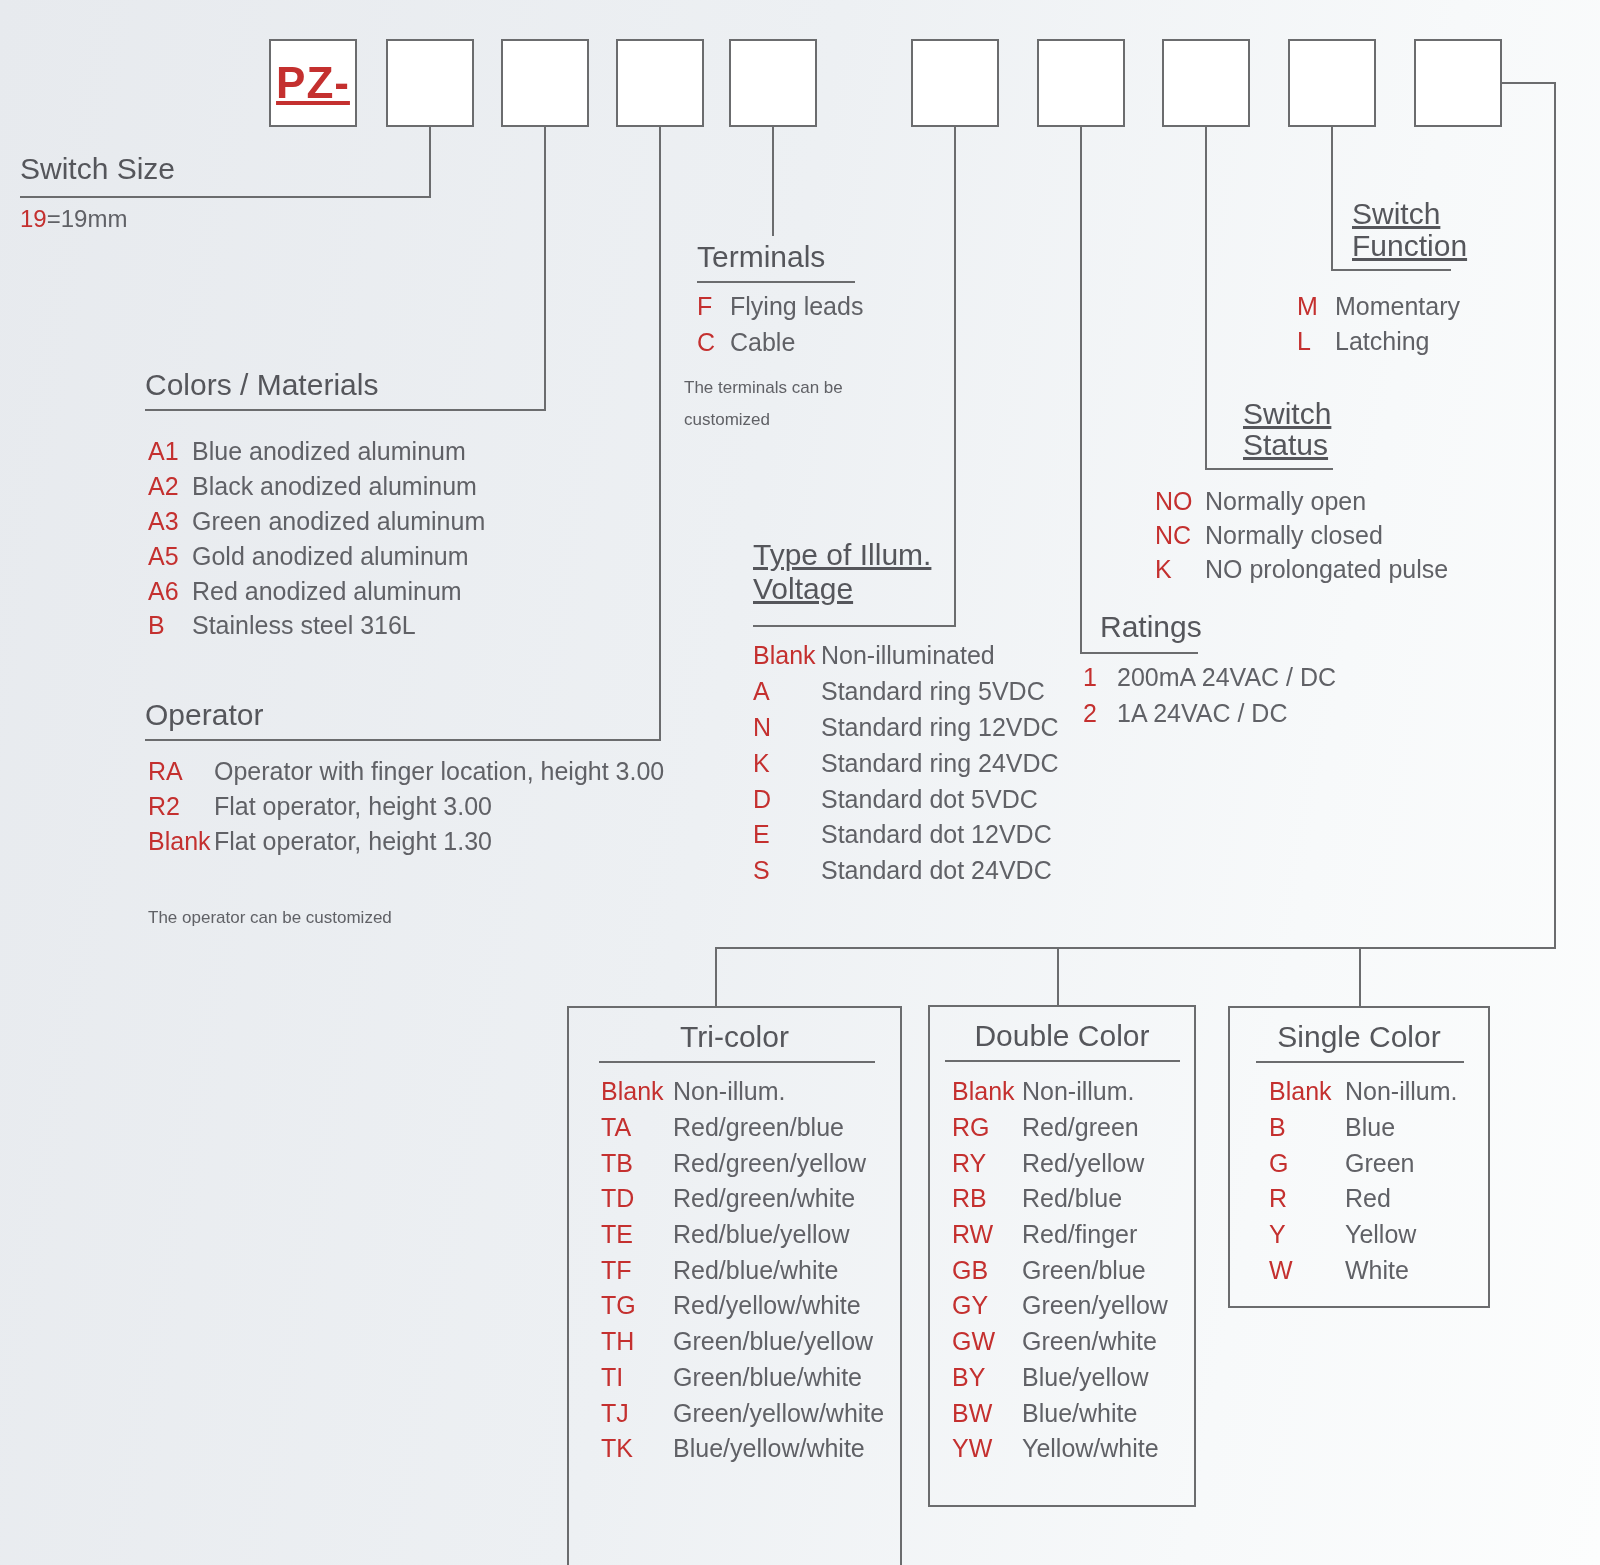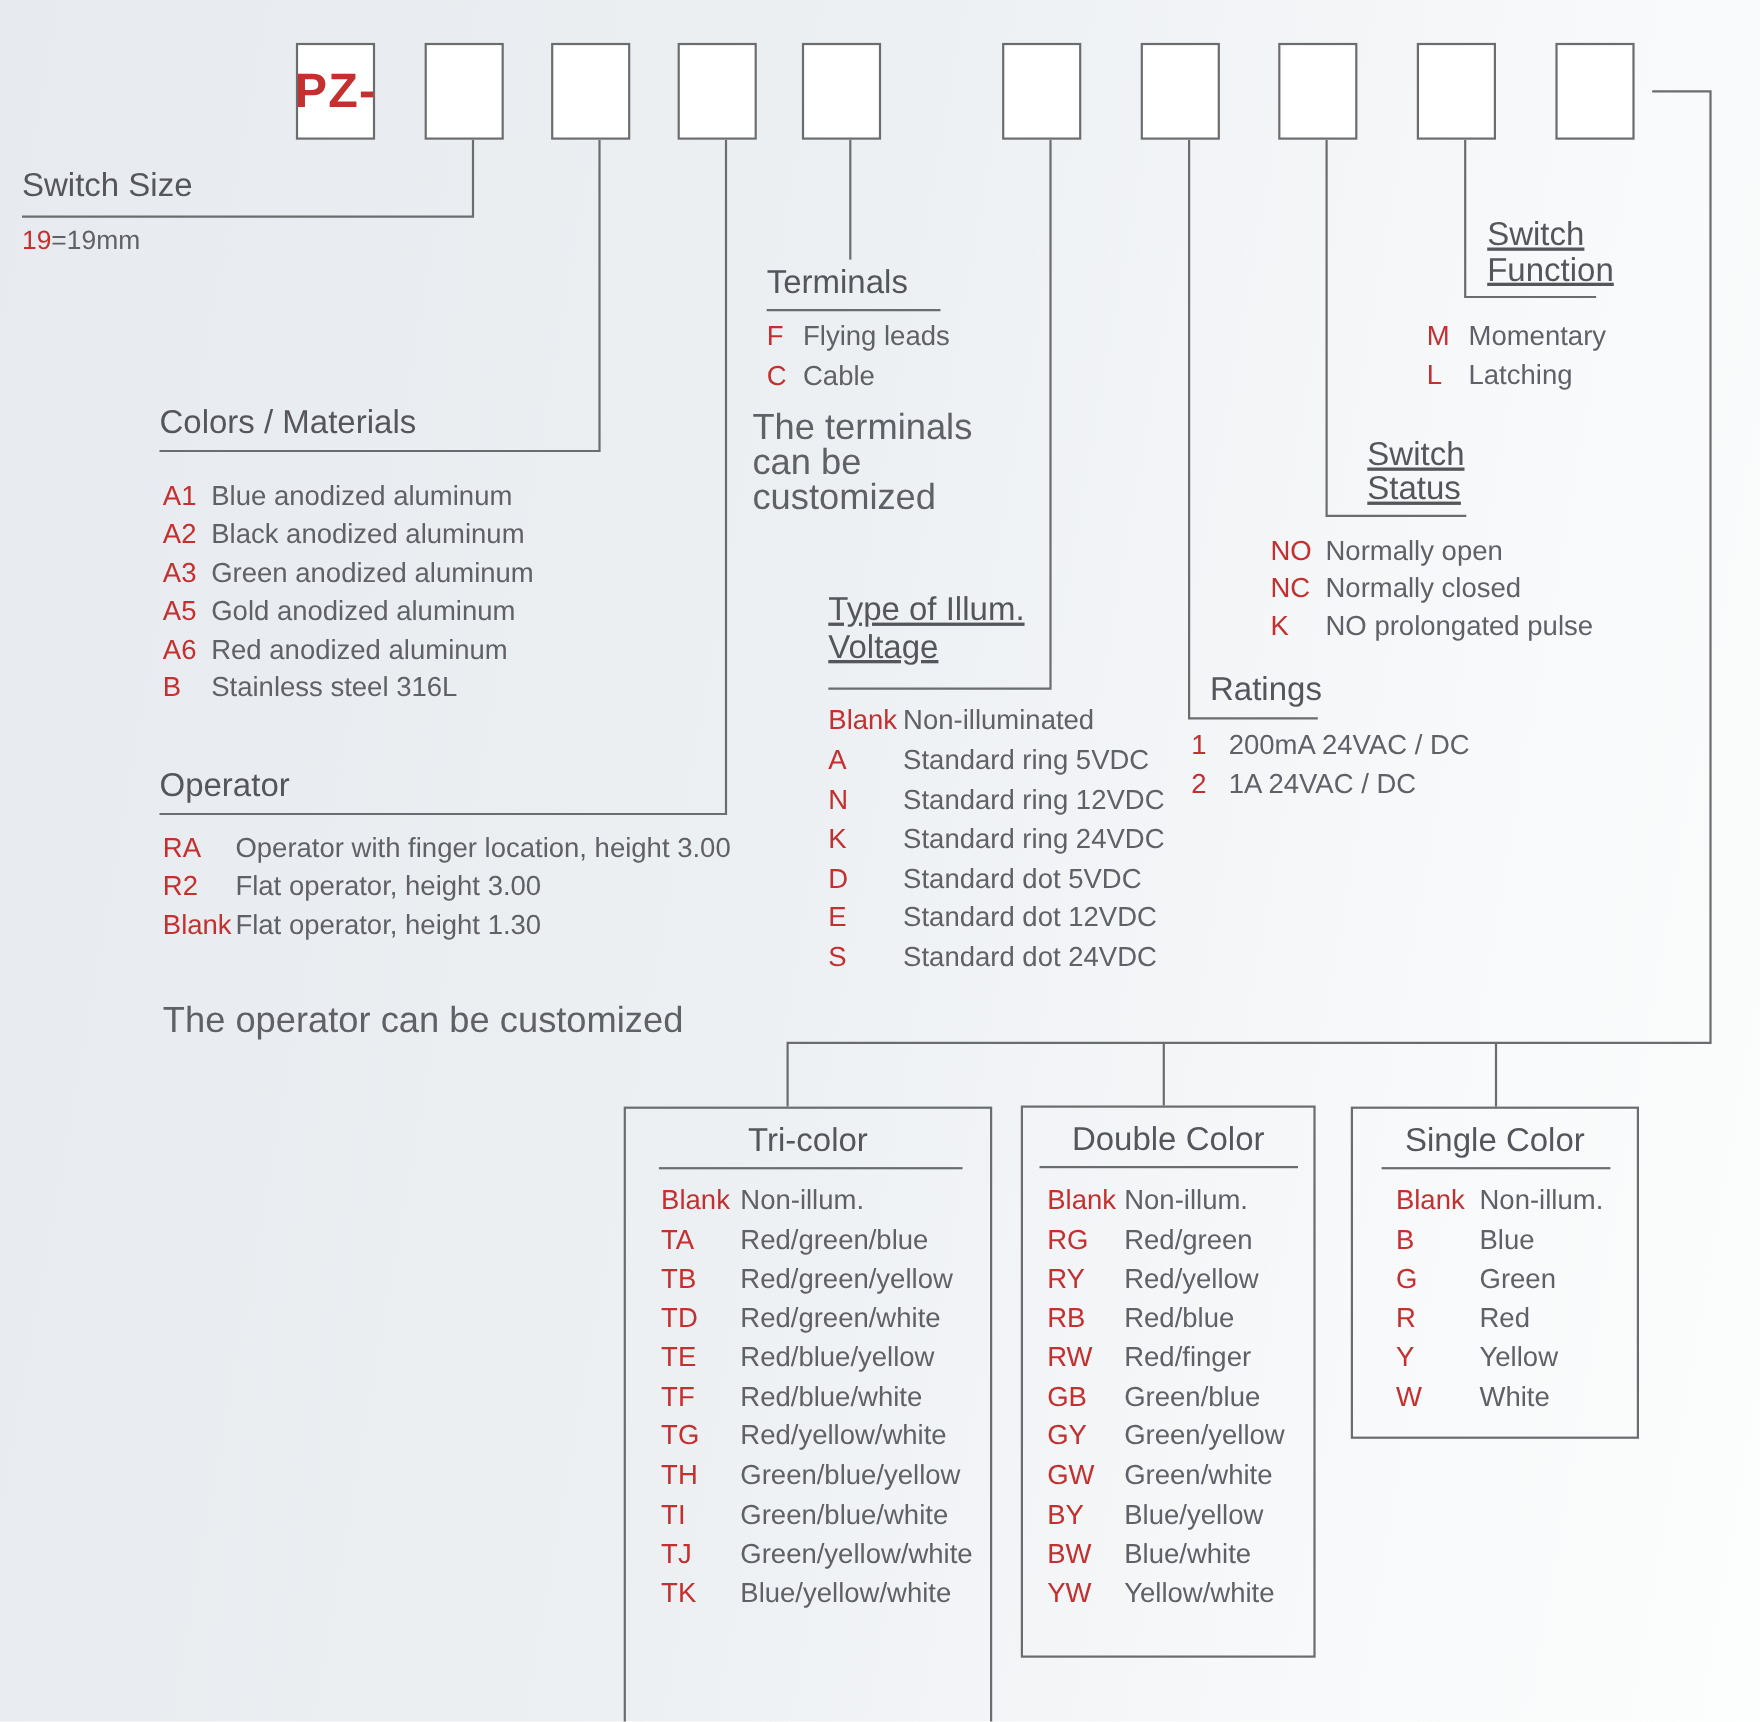--- a/index.html
+++ b/index.html
@@ -8,31 +8,31 @@
     width:1600px; height:1565px;
     background:linear-gradient(100deg, #e7eaee 0%, #edf0f3 45%, #f7f9fa 78%, #fcfdfd 100%);
     font-family:"Liberation Sans","DejaVu Sans",sans-serif;
     color:#595a5c;
     overflow:hidden;
   }
   svg.wires { position:absolute; left:0; top:0; width:1600px; height:1565px; }
   svg.wires path { fill:none; stroke:#6b6c6e; stroke-width:2; }
 
   .codebox {
-    position:absolute; top:39px; width:72px; height:88px;
-    background:#ffffff; border:2px solid #6b6c6e; box-sizing:border-box;
+    position:absolute; top:39px; width:88px; height:88px;
+    background:#ffffff; border:2px solid #6b6c6e; box-sizing:border-box;text-decoration:underline;
   }
   .codebox.pz {
     display:flex; align-items:center; justify-content:center;
     font-size:44px; font-weight:bold; color:#c4302f; letter-spacing:1px;
   }
 
   .h1 { position:absolute; font-size:30px; color:#55565b; white-space:nowrap; }
   .h1.two { line-height:34px;text-decoration:underline; }
-  .note { position:absolute; font-size:33px; color:#606166; }
+  .note { position:absolute; font-size:17px; color:#606166; }
 
   .rows { position:absolute; display:flex; flex-direction:column; }
   .row {
     display:grid; grid-template-columns:var(--cw,60px) 1fr;
     align-items:center; height:var(--rh,35px);
     font-size:25px; white-space:nowrap;
   }
   .row .code { color:#c4302f; }
   .row .label { color:#606166; }
 

